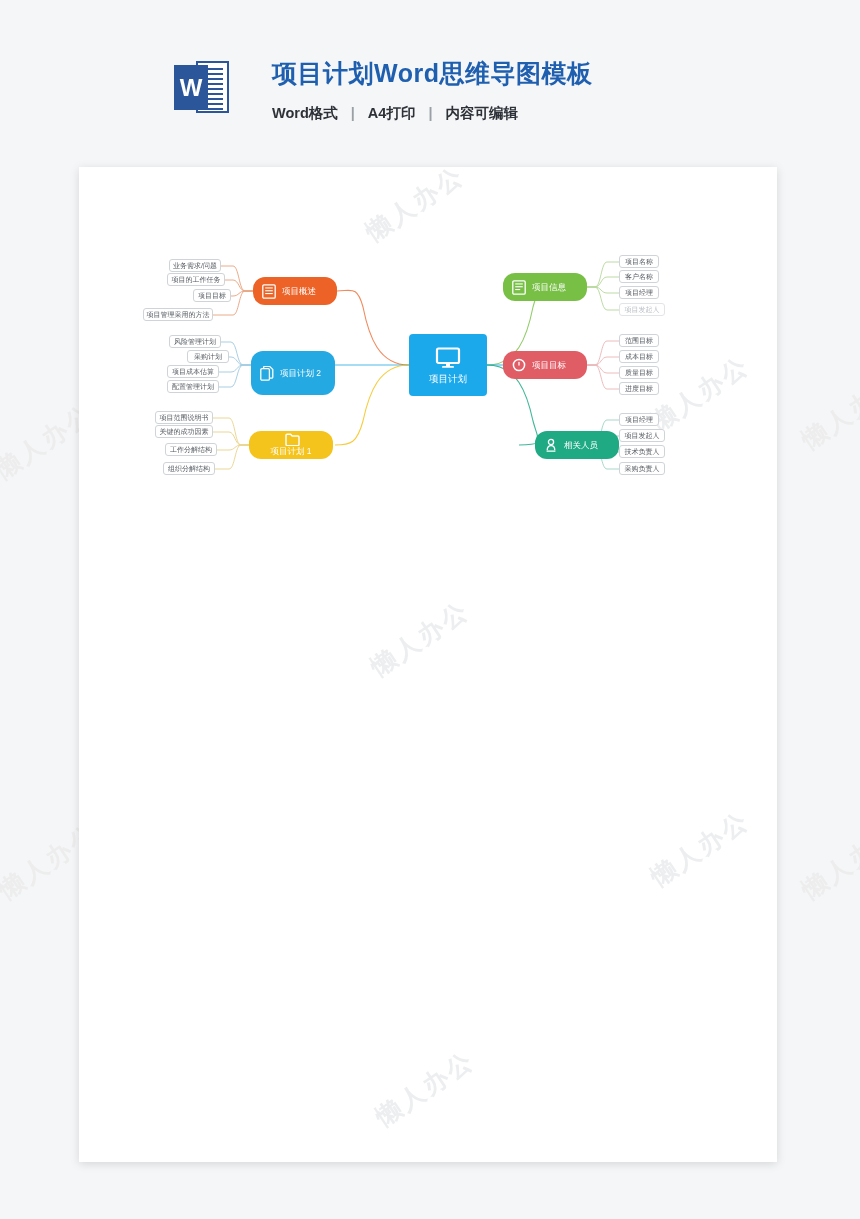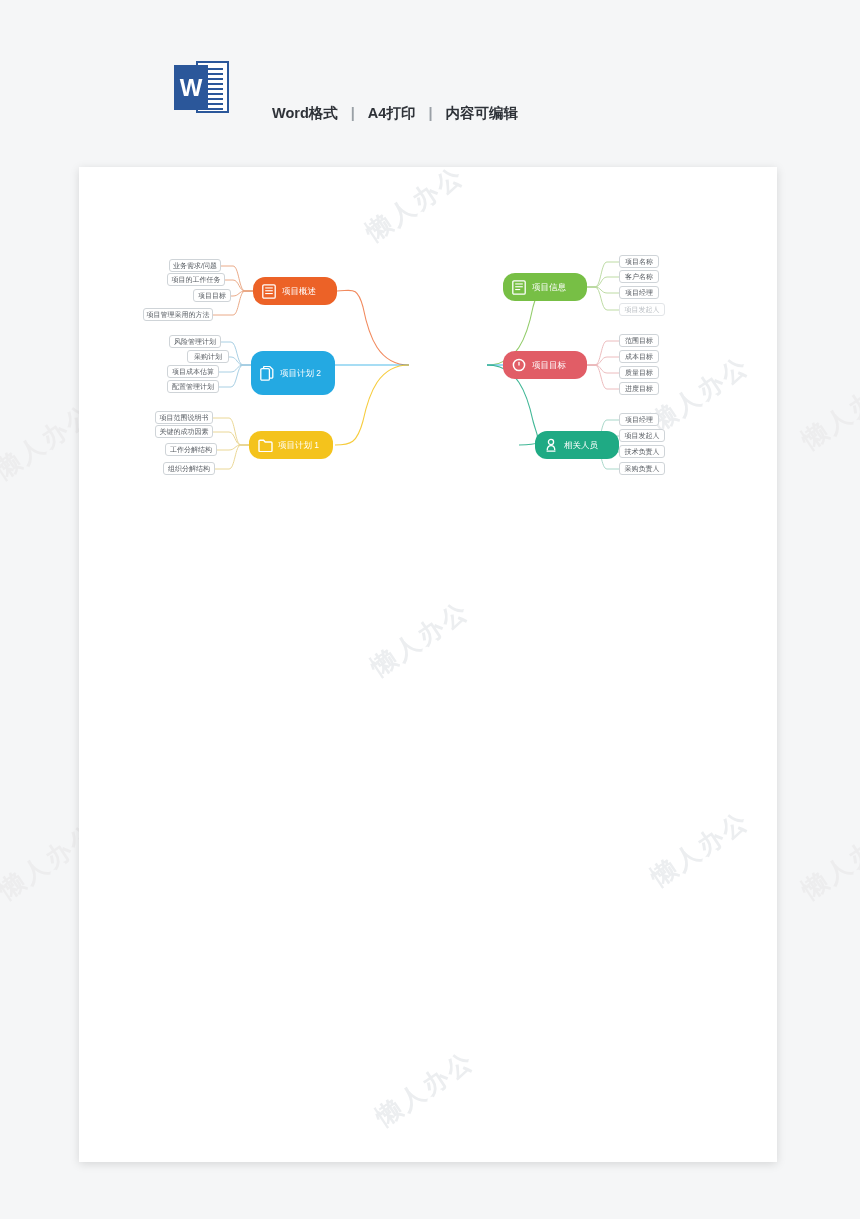--- a/index.html
+++ b/index.html
@@ -105,20 +105,21 @@
         <i></i>
         <i></i>
         <i></i>
         <i></i>
         <i></i>
         <i></i>
     </div>
     <div class="wsq">W</div>
   </div>
 
+  <div class="title">项目计划Word思维导图模板</div>
 
   <div class="subtitle">
     <span>Word格式</span><span class="sep">|</span><span>A4打印</span><span class="sep">|</span><span>内容可编辑</span>
   </div>
 </div>
 
 <div class="wm-out" style="left:-8px; top:845px;">懒人办公</div>
 <div class="wm-out" style="left:-12px; top:425px;">懒人办公</div>
 <div class="wm-out" style="left:795px; top:395px;">懒人办公</div>
 <div class="wm-out" style="left:795px; top:845px;">懒人办公</div>
@@ -181,20 +182,28 @@
       </g>
 
       <g fill="none" stroke="#9ed3c3" stroke-width="0.9">
         <path d="M508,278 L516,278 C522,278 522,253 528,253 L540,253"></path>
         <path d="M508,278 L516,278 C522,278 522,269 528,269 L540,269"></path>
         <path d="M508,278 L516,278 C522,278 522,285 528,285 L540,285"></path>
         <path d="M508,278 L516,278 C522,278 522,302 528,302 L540,302"></path>
       </g>
     </svg>
 
+    <div class="center-node">
+      <svg width="26" height="22" viewBox="0 0 26 22">
+        <rect x="2" y="1.5" width="22" height="14.5" rx="1.5" fill="none" stroke="#ffffff" stroke-width="2.2"></rect>
+        <rect x="11" y="16" width="4" height="3" fill="#ffffff"></rect>
+        <rect x="7" y="19" width="12" height="1.8" rx="0.9" fill="#ffffff"></rect>
+      </svg>
+      <div class="clbl">项目计划</div>
+    </div>
 
     <div class="node" style="left:174px; top:110px; width:84px; height:28px; background:#ec6227;">
       <span class="ico">
         <svg width="14" height="15" viewBox="0 0 14 15">
           <rect x="0.8" y="0.8" width="12.4" height="13.4" rx="1.2" fill="none" stroke="#fff" stroke-width="1.3"></rect>
           <rect x="3.2" y="3.4" width="7.6" height="1.1" fill="#fff"></rect>
           <rect x="3.2" y="6.2" width="7.6" height="1.1" fill="#fff"></rect>
           <rect x="3.2" y="9" width="7.6" height="1.1" fill="#fff"></rect>
         </svg>
       </span>
@@ -212,21 +221,21 @@
           <path d="M3.6,2.6 V1.6 a1.2,1.2 0 0 1 1.2,-1.2 H9.6 l3.2,3.2 V11 a1.2,1.2 0 0 1 -1.2,1.2 H9.6" fill="none" stroke="#fff" stroke-width="1.3"></path>
         </svg>
       </span>
       <span class="lbl">项目计划 2</span>
     </div>
     <div class="leaf" style="left:90px; top:168px; width:52px;">风险管理计划</div>
     <div class="leaf" style="left:108px; top:183px; width:42px;">采购计划</div>
     <div class="leaf" style="left:88px; top:198px; width:52px;">项目成本估算</div>
     <div class="leaf" style="left:88px; top:213px; width:52px;">配置管理计划</div>
 
-    <div class="node" style="left:170px; top:264px; width:84px; height:28px; background:#f4c31c;">
+    <div class="node" style="left:170px; top:264px; width:84px; height:28px; background:#f4c31c;flex-direction:column;">
       <span class="ico">
         <svg width="15" height="13" viewBox="0 0 15 13">
           <path d="M1,11.6 V2.2 a1,1 0 0 1 1,-1 H5.6 l1.6,1.8 H13 a1,1 0 0 1 1,1 V11.6 a1,1 0 0 1 -1,1 H2 a1,1 0 0 1 -1,-1 Z" fill="none" stroke="#fff" stroke-width="1.4"></path>
         </svg>
       </span>
       <span class="lbl">项目计划 1</span>
     </div>
     <div class="leaf" style="left:76px; top:244px; width:58px;">项目范围说明书</div>
     <div class="leaf" style="left:76px; top:258px; width:58px;">关键的成功因素</div>
     <div class="leaf" style="left:86px; top:276px; width:52px;">工作分解结构</div>

